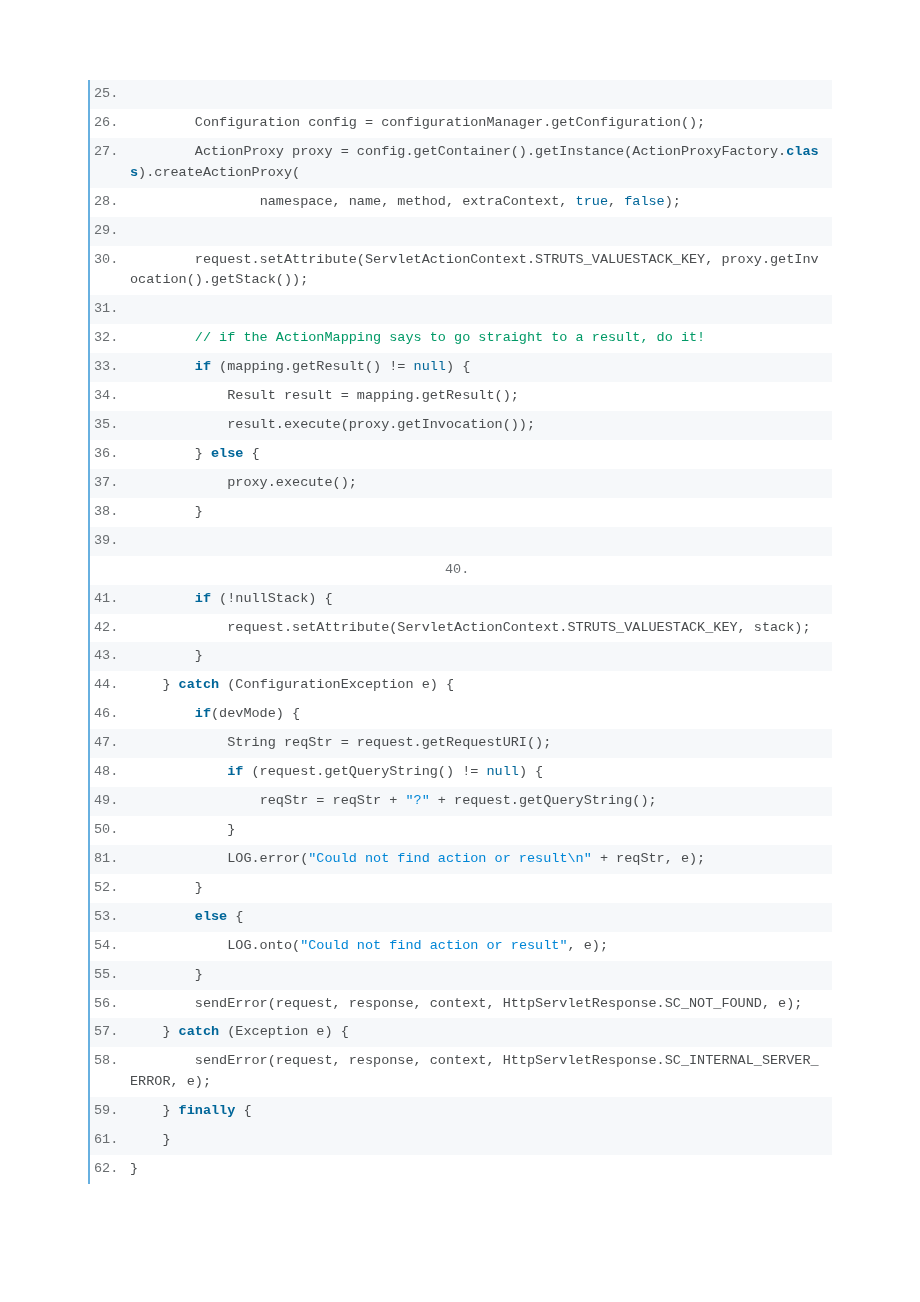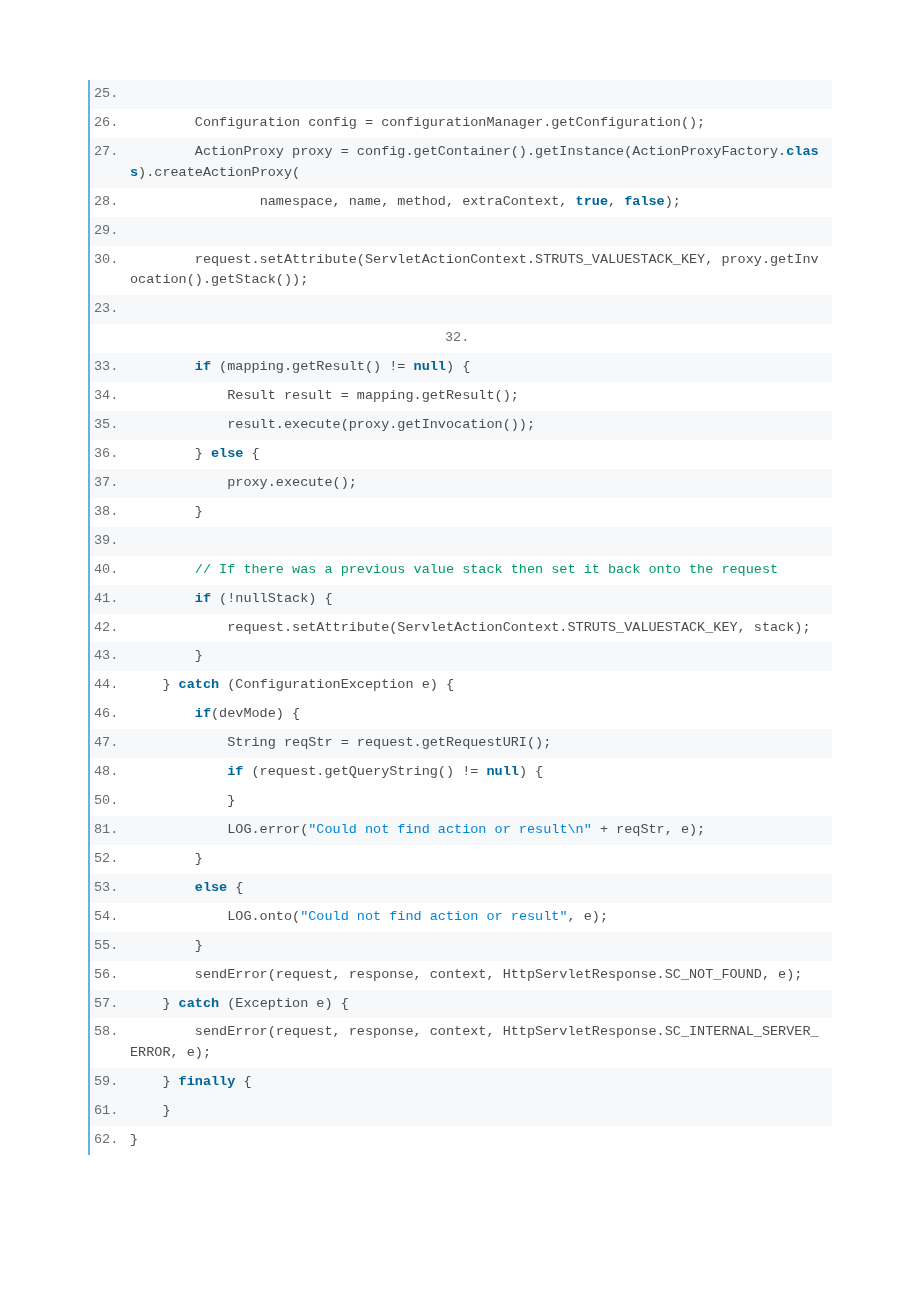--- a/index.html
+++ b/index.html
@@ -33,21 +33,21 @@
     padding-left: 4px;
     user-select: none;
   }
   .code {
     flex: 1 1 auto;
     white-space: pre-wrap;
     word-break: break-all;
     padding-right: 8px;
   }
   .kw { color: #006699; font-weight: bold; }
-  .lit { color: #006699; font-weight: bold; }
+  .lit { color: #006699; font-weight: normal; }
   .str { color: #0086d6; }
   .cmt { color: #009966; }
 </style>
 </head>
 <body>
 
 <div class="code-block" id="code-listing">
     <div class="line alt">
       <span class="gutter">25.</span>
       <span class="code"><span>  </span></span>
@@ -66,25 +66,26 @@
     </div>
     <div class="line alt">
       <span class="gutter">29.</span>
       <span class="code"><span>  </span></span>
     </div>
     <div class="line">
       <span class="gutter">30.</span>
       <span class="code"><span>        request.setAttribute(ServletActionContext.STRUTS_VALUESTACK_KEY, proxy.getInvocation().getStack());</span></span>
     </div>
     <div class="line alt">
-      <span class="gutter">23.</span>
+      <span class="gutter">31.</span>
       <span class="code"><span>  </span></span>
     </div>
     <div class="line">
       <span class="gutter">32.</span>
+      <span class="code"><span class="cmt">        // if the ActionMapping says to go straight to a result, do it!</span></span>
     </div>
     <div class="line alt">
       <span class="gutter">33.</span>
       <span class="code"><span>        </span><span class="kw">if</span><span> (mapping.getResult() != </span><span class="lit">null</span><span>) {</span></span>
     </div>
     <div class="line">
       <span class="gutter">34.</span>
       <span class="code"><span>            Result result = mapping.getResult();</span></span>
     </div>
     <div class="line alt">
@@ -102,21 +103,20 @@
     <div class="line">
       <span class="gutter">38.</span>
       <span class="code"><span>        }</span></span>
     </div>
     <div class="line alt">
       <span class="gutter">39.</span>
       <span class="code"><span>  </span></span>
     </div>
     <div class="line">
       <span class="gutter">40.</span>
-      <span class="code"><span class="cmt">        // If there was a previous value stack then set it back onto the request</span></span>
     </div>
     <div class="line alt">
       <span class="gutter">41.</span>
       <span class="code"><span>        </span><span class="kw">if</span><span> (!nullStack) {</span></span>
     </div>
     <div class="line">
       <span class="gutter">42.</span>
       <span class="code"><span>            request.setAttribute(ServletActionContext.STRUTS_VALUESTACK_KEY, stack);</span></span>
     </div>
     <div class="line alt">
@@ -131,20 +131,24 @@
       <span class="gutter">46.</span>
       <span class="code"><span>        </span><span class="kw">if</span><span>(devMode) {</span></span>
     </div>
     <div class="line alt">
       <span class="gutter">47.</span>
       <span class="code"><span>            String reqStr = request.getRequestURI();</span></span>
     </div>
     <div class="line">
       <span class="gutter">48.</span>
       <span class="code"><span>            </span><span class="kw">if</span><span> (request.getQueryString() != </span><span class="lit">null</span><span>) {</span></span>
+    </div>
+    <div class="line alt">
+      <span class="gutter">49.</span>
+      <span class="code"><span>                reqStr = reqStr + </span><span class="str">"?"</span><span> + request.getQueryString();</span></span>
     </div>
     <div class="line">
       <span class="gutter">50.</span>
       <span class="code"><span>            }</span></span>
     </div>
     <div class="line alt">
       <span class="gutter">81.</span>
       <span class="code"><span>            LOG.error(</span><span class="str">"Could not find action or result\n"</span><span> + reqStr, e);</span></span>
     </div>
     <div class="line">

